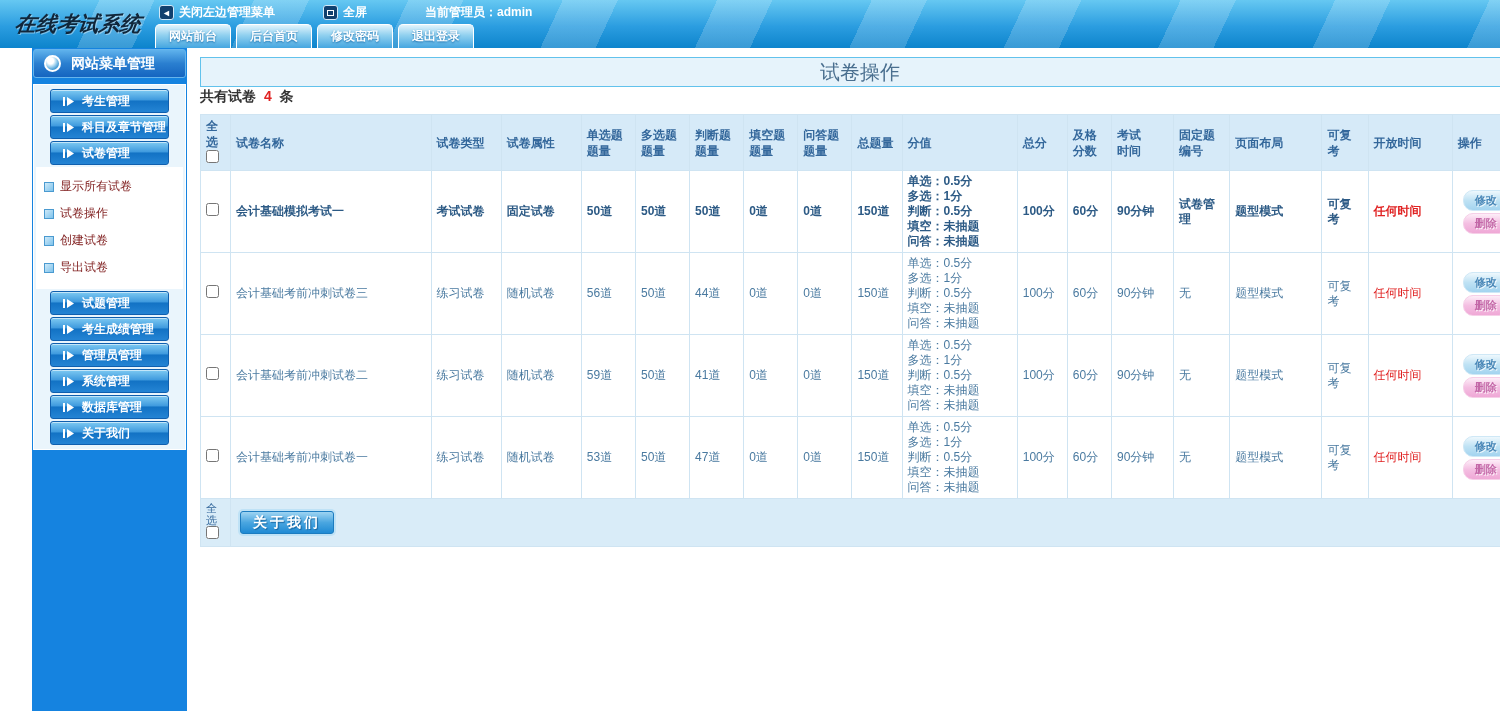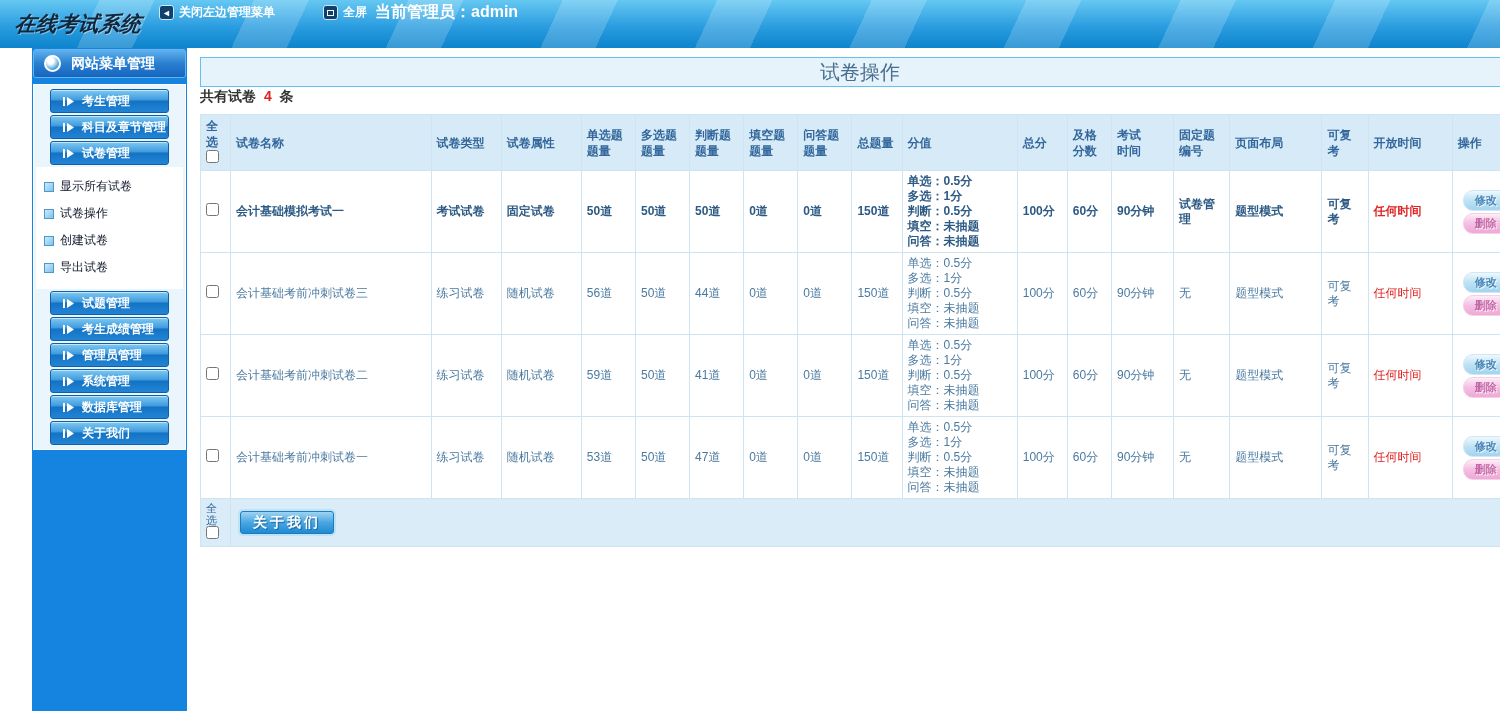--- a/index.html
+++ b/index.html
@@ -10,42 +10,42 @@
   .topbar::before { content:""; position:absolute; inset:0;
      background:repeating-linear-gradient(115deg, rgba(255,255,255,0) 0 90px, rgba(255,255,255,.18) 90px 140px);
      pointer-events:none; }
   .logo-area { width:155px; height:48px; display:flex; align-items:center; justify-content:center; position:relative; z-index:1; }
   .logo-text { font-family:"DejaVu Serif", serif; font-style:italic; font-weight:bold; font-size:21px; color:#10263a; text-shadow:1px 1px 0 rgba(255,255,255,.4); transform:skewX(-8deg); }
   .topbar-right { flex:1; display:flex; flex-direction:column; position:relative; z-index:1; }
   .topbar-upper { height:25px; display:flex; align-items:center; gap:8px; padding-left:4px; }
   .tb-item { display:flex; align-items:center; gap:5px; color:#fff; font-size:12px; font-weight:bold; cursor:pointer; }
   .tb-icon { width:15px; height:15px; background:#10406e; border:1px solid #d0e8f8; border-radius:3px; color:#fff; font-size:9px; display:flex; align-items:center; justify-content:center; }
   .fs-glyph { width:7px; height:6px; border:1.5px solid #fff; display:block; }
-  .tb-admin { color:#fff; font-size:16px; font-weight:bold; }
+  .tb-admin { color:#fff; font-size:12px; font-weight:bold; margin-left:50px; }
   .tabs { height:23px; display:flex; gap:5px; align-items:flex-end; }
   .tab { padding:3px 13px 3px; font-size:12px; font-weight:bold; color:#fff; text-shadow:0 1px 2px #186fae;
      background:linear-gradient(180deg,#e2f4fc 0%,#90d0ef 45%,#45a6e0 100%);
      border:1px solid #fff; border-bottom:none; border-radius:5px 5px 0 0; cursor:pointer; }
 
   
   .body-row { display:flex; height:663px;padding-left:32px; }
   .sidebar { width:155px; background:#1583e0; height:663px; flex-shrink:0; }
   .sidebar-header { height:29px; margin:1px; background:linear-gradient(180deg,#5fb2ec 0%,#2a7fd0 50%,#1565c0 100%);
      border:1px solid #66b4ec; border-radius:3px; display:flex; align-items:center; gap:10px; padding-left:10px; }
   .circle-icon { width:17px; height:17px; border-radius:50%; border:2px solid #fff;
      background:radial-gradient(circle at 35% 30%, #ffffff 0 25%, #bfe2f5 40%, #4aa0d8 70%, #1261b4 100%); }
   .sidebar-title { color:#fff; font-size:14px; font-weight:bold; }
   .menu-panel { margin:6px 1px 0 1px; border:1px solid #fff; background:#eaf5fc; padding:2px; }
   .menu-btn { height:24px; margin:2px 14px; display:flex; align-items:center; gap:8px; padding-left:12px; cursor:pointer;
      background:linear-gradient(180deg,#7ecaf2 0%,#3f9ade 45%,#1272c4 50%,#2484d4 100%);
      border:1px solid #0f5fae; border-radius:3px; box-shadow:inset 0 1px 0 rgba(255,255,255,.55); }
   .menu-btn span.lbl { color:#fff; font-size:12px; font-weight:bold; }
   .submenu { background:#fff; padding:6px 0 8px 0; }
   .submenu-item { display:flex; align-items:center; gap:6px; padding:5px 0 5px 8px; cursor:pointer; }
-  .submenu-item span.lbl { color:#0f172a; font-size:12px; }
+  .submenu-item span.lbl { color:#7f1d1d; font-size:12px; }
   .sq-icon { width:10px; height:10px; background:linear-gradient(135deg,#cfe9f8,#7ec3ec); border:1px solid #4a9ad0; display:inline-block; }
 
   .content { flex:1; padding:9px 10px 0 13px; background:#fff; }
 
   
   .page-title { height:30px; line-height:28px; text-align:center; font-size:20px; color:#4a6f8f;
      background:#e6f3fb; border:1px solid #62c2ec; }
   .filter-row { margin-top:14px; display:flex; align-items:center; font-size:12px; color:#333; }
   .filter-row label { margin-right:4px; }
   .filter-row select { height:21px; font-size:12px; border:1px solid #8aa0b8; background:#fff; color:#333; margin-right:28px; }
@@ -89,20 +89,26 @@
         <span>关闭左边管理菜单</span>
       </span>
       <span class="tb-item" style="margin-left:40px;">
         <span class="tb-icon">
             <span class="fs-glyph"></span>
           </span>
         <span>全屏</span>
       </span>
       <span class="tb-admin">当前管理员：admin</span>
     </div>
+    <div class="tabs">
+        <div class="tab">网站前台</div>
+        <div class="tab">后台首页</div>
+        <div class="tab">修改密码</div>
+        <div class="tab">退出登录</div>
+      </div>
   </div>
 </div>
 
 <div class="body-row">
   <aside class="sidebar">
     <div class="sidebar-header">
       <span class="circle-icon"></span>
       <span class="sidebar-title">网站菜单管理</span>
     </div>
     <div class="menu-panel">

